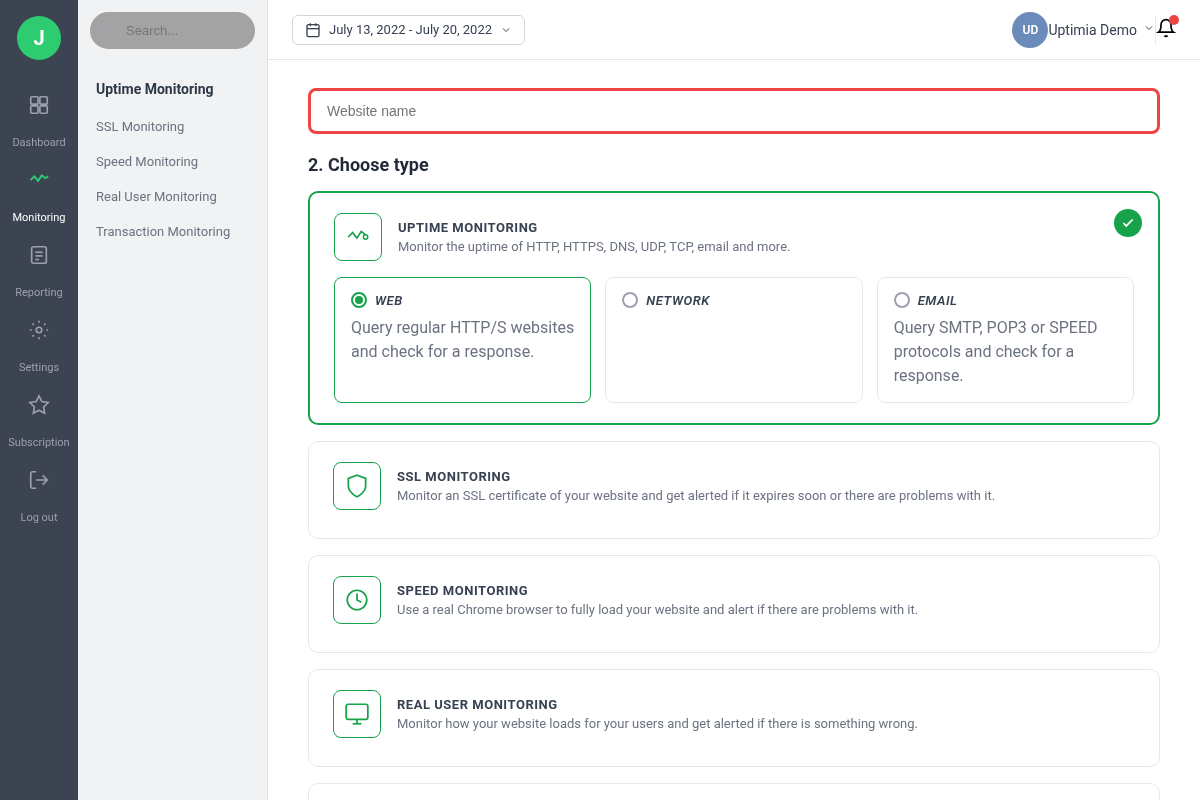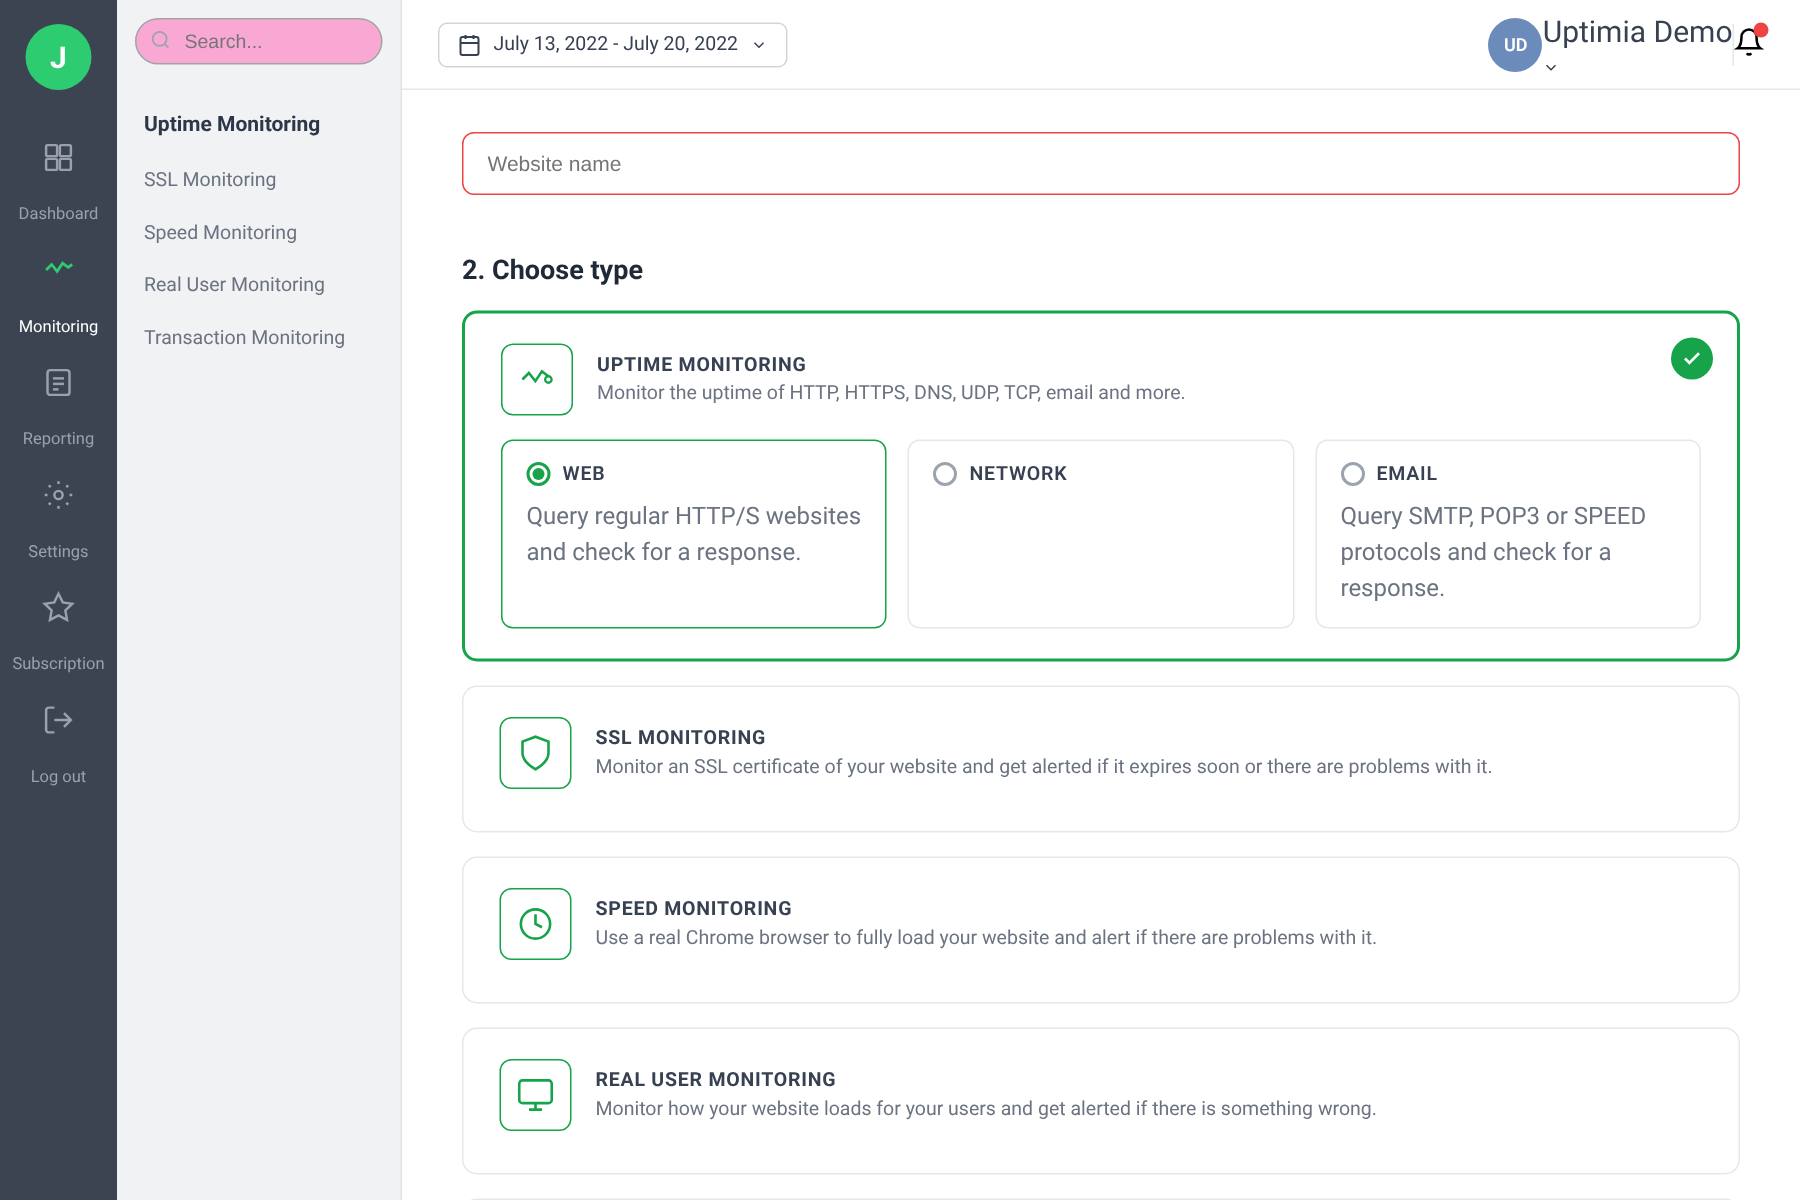--- a/index.html
+++ b/index.html
@@ -112,24 +112,23 @@
       align-items: center;
       justify-content: center;
       color: white;
       font-size: 12px;
       font-weight: 600;
     }
     .topbar-user {
       display: flex;
       align-items: flex-start;
       gap: 6px;
-      font-size: 20px;
+      font-size: 14px;
       color: #374151;
       cursor: pointer;
-      flex-direction: column;
     }
     .topbar-bell {
       position: relative;
       cursor: pointer;
     }
     .topbar-bell-badge {
       position: absolute;
       top: -3px;
       right: -3px;
       width: 10px;
@@ -143,25 +142,25 @@
       background: #e5e7eb;
     }
 
     
     .search-wrapper {
       position: relative;
       padding: 12px 12px;
     }
     .search-input {
       width: 100%;
-      border: 1px solid #a3a3a3;
+      border: 4px solid #a3a3a3;
       border-radius: 20px;
       padding: 7px 12px 7px 32px;
       font-size: 13px;
-      background: #f9a8d4;
+      background: #a3a3a3;
       outline: none;
       color: #374151;
     }
     .search-icon-wrap {
       position: absolute;
       left: 22px;
       top: 50%;
       transform: translateY(-50%);
       color: #9ca3af;
     }
@@ -175,27 +174,27 @@
 
     .section-title {
       font-size: 18px;
       font-weight: 700;
       color: #1f2937;
       margin-bottom: 16px;
     }
 
     .website-name-input {
       width: 100%;
-      border: 1px solid #ef4444;
+      border: 3px solid #ef4444;
       border-radius: 8px;
       padding: 12px 16px;
       font-size: 14px;
       color: #9ca3af;
       outline: none;
-      margin-bottom: 40px;
+      margin-bottom: 20px;
     }
 
     
     .monitoring-card {
       border: 1px solid #e5e7eb;
       border-radius: 10px;
       padding: 20px 24px;
       margin-bottom: 16px;
       cursor: pointer;
       position: relative;
@@ -261,20 +260,21 @@
       cursor: pointer;
     }
     .sub-card.selected {
       border: 1.5px solid #16a34a;
     }
     .sub-card-header {
       display: flex;
       align-items: center;
       gap: 8px;
       margin-bottom: 8px;
+      font-style: italic;
     }
     .radio {
       width: 16px;
       height: 16px;
       border-radius: 50%;
       border: 2px solid #9ca3af;
       flex-shrink: 0;
       display: flex;
       align-items: center;
       justify-content: center;

